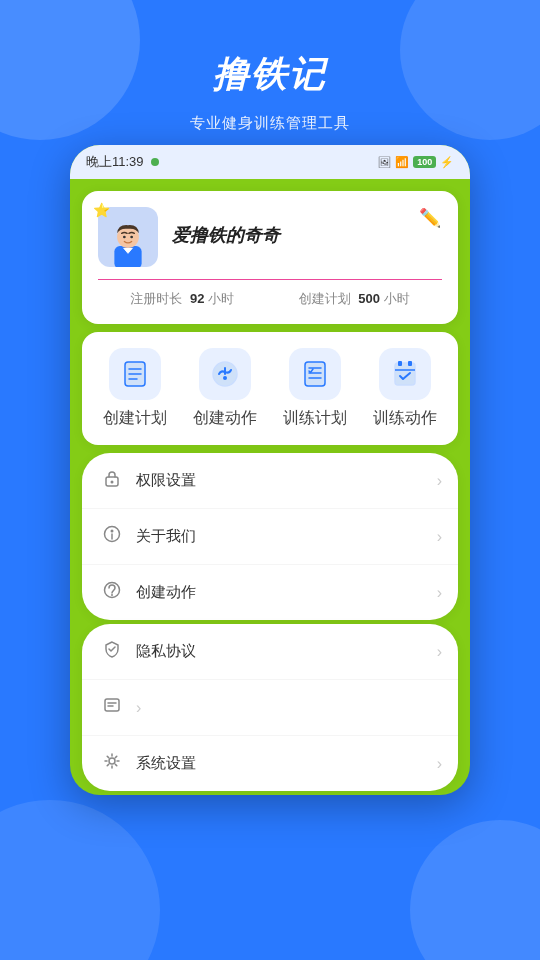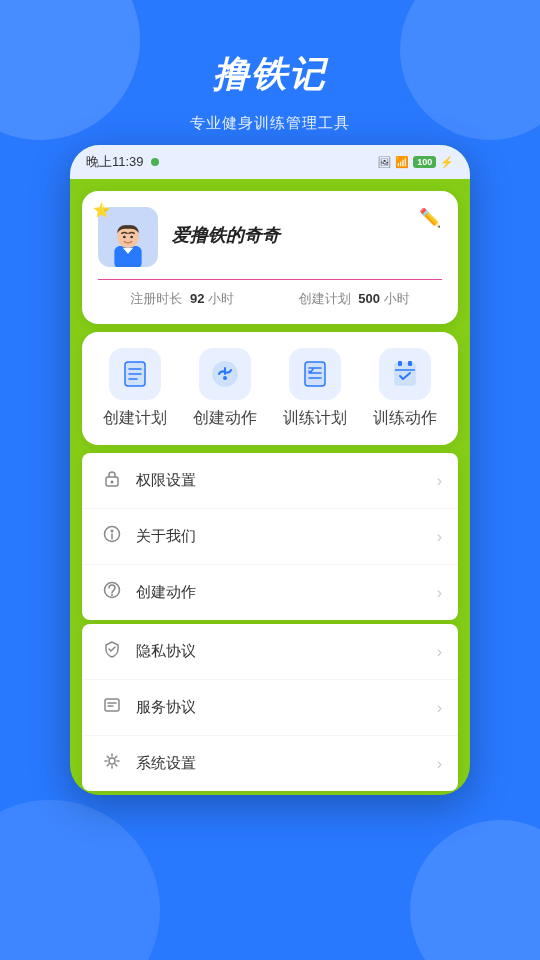--- a/index.html
+++ b/index.html
@@ -236,21 +236,21 @@
       font-size: 16px;
       color: #444;
       text-align: center;
       font-family: Liberation Serif, serif;
     }
 
     
     .menu-section {
       background: white;
       margin: 4px 12px;
-      border-radius: 8px;
+      border-radius: 28px;
       overflow: hidden;
       box-shadow: 0 2px 12px rgba(0,0,0,0.06);
     }
     .menu-item {
       display: flex;
       align-items: center;
       padding: 16px 16px;
       border-bottom: 1px solid #f5f5f5;
       cursor: pointer;
     }
@@ -445,21 +445,20 @@
           </svg></span>
         <span class="menu-label">隐私协议</span>
         <span class="menu-arrow">›</span>
       </div>
       <div class="menu-item">
         <span class="menu-icon"><svg width="18" height="18" viewBox="0 0 18 18" fill="none">
             <rect x="2" y="3" width="14" height="12" rx="2" stroke="#888" stroke-width="1.5"></rect>
             <line x1="5" y1="7" x2="13" y2="7" stroke="#888" stroke-width="1.5" stroke-linecap="round"></line>
             <line x1="5" y1="10" x2="10" y2="10" stroke="#888" stroke-width="1.5" stroke-linecap="round"></line>
           </svg></span>
-        <span class="menu-label">服务协议</span>
         <span class="menu-arrow">›</span>
       </div>
       <div class="menu-item">
         <span class="menu-icon"><svg width="18" height="18" viewBox="0 0 18 18" fill="none">
             <circle cx="9" cy="9" r="3" stroke="#888" stroke-width="1.5"></circle>
             <path d="M9 2v2M9 14v2M2 9h2M14 9h2M4.22 4.22l1.42 1.42M12.36 12.36l1.42 1.42M4.22 13.78l1.42-1.42M12.36 5.64l1.42-1.42" stroke="#888" stroke-width="1.5" stroke-linecap="round"></path>
           </svg></span>
         <span class="menu-label">系统设置</span>
         <span class="menu-arrow">›</span>
       </div>

